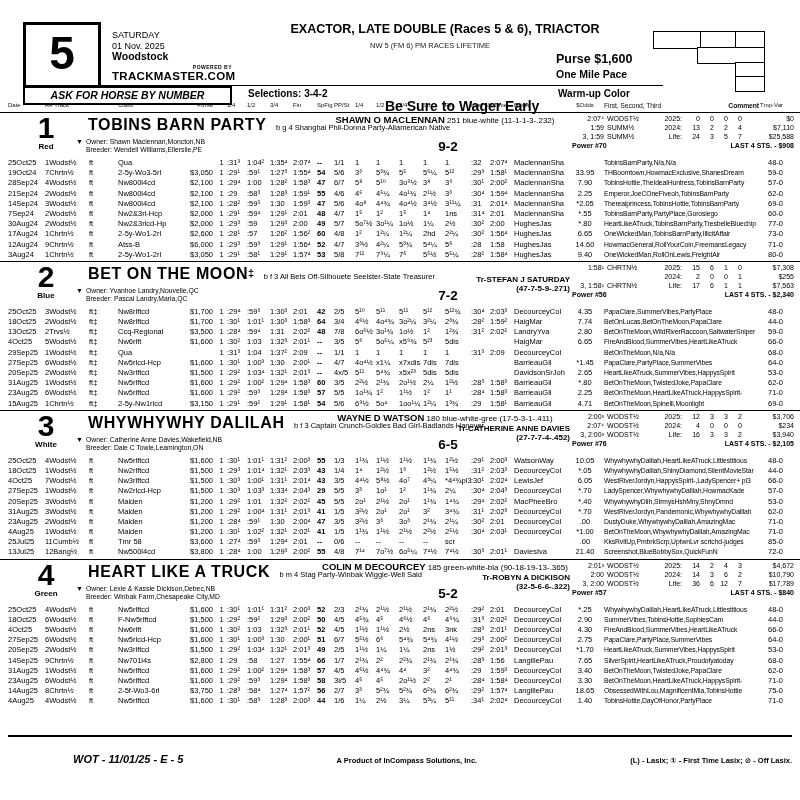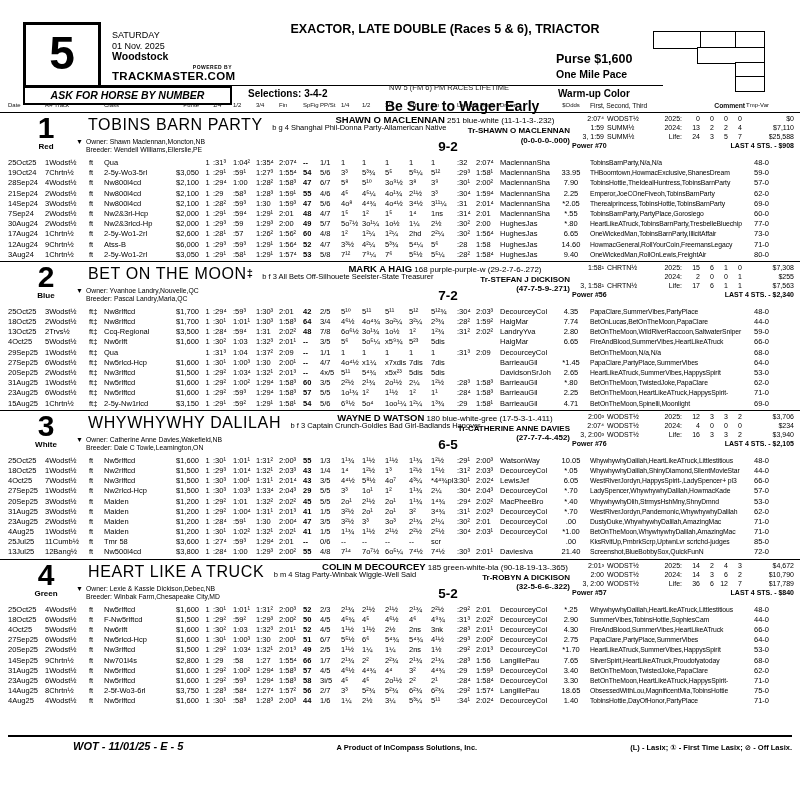--- a/index.html
+++ b/index.html
@@ -13,68 +13,68 @@
   .tm-logo{position:absolute;left:112px;top:64px;width:120px;text-align:right;}
   .tm-logo .pb{font-size:5px;font-weight:bold;letter-spacing:.5px;}
   .tm-logo .tm{font-size:11.5px;font-weight:bold;letter-spacing:.3px;}
   .ask{position:absolute;left:23px;top:86px;width:205px;height:15px;border:2px solid #000;
        text-align:center;font-style:italic;font-weight:bold;font-size:10.5px;line-height:14px;}
   .hline-mid{position:absolute;left:23px;top:85px;width:640px;border-top:1px solid #000;}
   .selections{position:absolute;left:248px;top:88px;font-weight:bold;font-size:10px;}
   .wager{position:absolute;left:385px;top:98px;font-weight:bold;font-size:14px;}
   .warmup{position:absolute;left:558px;top:88px;font-weight:bold;font-size:10px;}
   .title{position:absolute;left:225px;top:22px;width:440px;text-align:center;font-weight:bold;font-size:12.5px;}
-  .subtitle{position:absolute;left:229px;top:41px;width:440px;text-align:center;font-size:7.5px;color:#222;margin-top:42px;}
+  .subtitle{position:absolute;left:210px;top:41px;width:440px;text-align:center;font-size:7.5px;color:#222;}
   .purse{position:absolute;left:556px;top:52px;font-size:12.5px;font-weight:bold;}
   .dist{position:absolute;left:556px;top:68px;font-size:10.5px;font-weight:bold;}
   .gbox{position:absolute;border:1px solid #000;background:#fff;}
   
   .colhdr{position:absolute;left:8px;top:102px;right:8px;display:flex;font-size:6px;color:#111;white-space:nowrap;}
   .colhdr .fsth{display:flex;justify-content:space-between;}
   .colhdr .cm{font-weight:bold;}
   
   .c{flex:none;overflow:visible;}
-  .c-date{width:37px}.c-trk{width:44px}.c-cond{width:15px}.c-cls{width:62px}
+  .c-date{width:37px}.c-trk{width:44px}.c-cond{width:29px}.c-cls{width:62px}
   .c-purse{width:36px;text-align:right;padding-right:3px;box-sizing:border-box;}
   .c-mi{width:11px;text-align:center}.c-q1{width:20px}.c-q2{width:23px}.c-q3{width:23px}.c-ft{width:24px}
   .c-sp{width:17px;font-weight:bold}.c-pp{width:21px}
   .c-c1{width:21px}.c-c2{width:23px}.c-c3{width:24px}.c-st{width:22px}.c-fn{width:26px}
   .c-lq{width:19px}.c-tm{width:24px}.c-dr{width:57px}
   .c-od{width:30px;text-align:center;padding-right:2px;box-sizing:border-box;}
   .c-fst{width:158px;font-size:6.8px;padding-left:3px;box-sizing:border-box;letter-spacing:-0.1px;}
   .c-tv{width:24px;text-align:right;}
   .c-lqtm{width:43px}
   
   .blocks{position:absolute;left:0;right:0;top:112px;}
   .horse{border-top:1.5px solid #000;}
   .hhead{position:relative;height:45px;}
   .hnum{position:absolute;left:14px;top:1px;width:64px;text-align:center;}
   .hnum .n{font-size:30px;font-weight:bold;line-height:28px;}
   .hnum .cl{font-size:8px;font-weight:bold;}
   .hnameline{position:absolute;left:88px;top:3px;white-space:nowrap;}
-  .hname{font-size:16px;font-weight:normal;letter-spacing:.6px;text-align:center;}
+  .hname{font-size:16px;font-weight:bold;letter-spacing:.6px;text-align:center;}
   .hsfx{font-size:11px;font-weight:bold;vertical-align:2px;}
   .hbreed{font-size:7.5px;margin-left:5px;}
   .hown{position:absolute;left:76px;top:25px;display:flex;font-size:6.8px;line-height:8px;}
   .hown .marker{font-size:7px;margin-right:3px;}
   .hdrv{position:absolute;left:280px;top:1px;width:330px;text-align:center;font-size:8px;white-space:nowrap;}
   .hdrv .dname{font-weight:bold;font-size:9.5px;}
   .htr{position:absolute;left:330px;top:13px;width:240px;text-align:right;font-size:8px;font-weight:bold;line-height:9.5px;}
   .hodds{position:absolute;left:413px;top:26px;width:70px;text-align:center;font-size:13.5px;font-weight:bold;}
   .hstats{position:absolute;right:6px;top:1px;width:222px;font-size:7px;line-height:9px;}
   .srow{display:flex;white-space:nowrap;}
   .s0{width:32px;text-align:right;}.s1{width:48px;text-align:left;padding-left:3px;box-sizing:border-box;}
   .s2{width:30px;text-align:right;}.s3{width:18px;text-align:right;}.s4{width:14px;text-align:right;}
   .s5{width:14px;text-align:right;}.s6{width:14px;text-align:right;}.s7{width:52px;text-align:right;}
   .hpower{position:absolute;right:6px;top:29px;width:222px;display:flex;justify-content:space-between;
           font-size:7px;font-weight:bold;}
   .hlines{padding-left:8px;padding-bottom:1px;}
   .rrow{display:flex;height:10.2px;line-height:10.2px;font-size:7.5px;white-space:nowrap;}
   
-  .footer{position:absolute;left:8px;right:8px;top:735px;border-top:2px solid #000;padding-top:3px;
+  .footer{position:absolute;left:8px;right:8px;top:735px;border-top:2px solid #000;padding-top:16px;
           display:flex;justify-content:space-between;align-items:flex-start;}
   .footer .fl{font-weight:bold;font-style:italic;font-size:11px;margin-left:65px;}
   .footer .fc{font-weight:bold;font-size:7.5px;margin-top:3px;}
   .footer .fr{font-weight:bold;font-size:7.5px;margin-top:3px;}
 </style>
 </head>
 <body>
 
 <div class="page">
 
@@ -145,21 +145,20 @@
         </div>
         <div class="hnameline">
           <span class="hname">TOBINS BARN PARTY</span><span class="hsfx"></span>
           <span class="hbreed">b g 4 Shanghai Phil-Donna Party-Allamerican Native</span>
         </div>
         <div class="hown">
           <span class="marker">▼</span>
           <span><span>Owner: Shawn Maclennan,Moncton,NB</span><br><span>Breeder: Wendell Williams,Ellerslie,PE</span></span>
         </div>
         <div class="hdrv"><span class="dname">SHAWN O MACLENNAN</span> <span>251 blue-white (11-1-1-3-.232)</span></div>
-        <div class="htr"><span>Tr-SHAWN O MACLENNAN</span><br><span>(0-0-0-0-.000)</span></div>
         <div class="hodds">9-2</div>
         <div class="hstats">
             <div class="srow">
               <span class="s0">2:07⁴</span>
               <span class="s1">WODST½</span>
               <span class="s2">2025:</span>
               <span class="s3">0</span>
               <span class="s4">0</span>
               <span class="s5">0</span>
               <span class="s6">0</span>
@@ -452,22 +451,21 @@
           <div class="cl">Blue</div>
         </div>
         <div class="hnameline">
           <span class="hname">BET ON THE MOON</span><span class="hsfx">‡</span>
           <span class="hbreed">b f 3 All Bets Off-Silhouete Seelster-State Treasurer</span>
         </div>
         <div class="hown">
           <span class="marker">▼</span>
           <span><span>Owner: Yvanhoe Landry,Nouvelle,QC</span><br><span>Breeder: Pascal Landry,Maria,QC</span></span>
         </div>
-        <div class="hdrv"><span class="dname">MARK A HAIG</span> <span>168 purple-purple-w (29-2-7-6-.272)</span></div>
-        <div class="htr"><span>Tr-STEFAN J DICKISON</span><br><span>(47-7-5-9-.271)</span></div>
+        <div class="htr"><span>Tr-STEFAN J SATURDAY</span><br><span>(47-7-5-9-.271)</span></div>
         <div class="hodds">7-2</div>
         <div class="hstats">
             <div class="srow">
               <span class="s0">1:58¹</span>
               <span class="s1">CHRTN½</span>
               <span class="s2">2025:</span>
               <span class="s3">15</span>
               <span class="s4">6</span>
               <span class="s5">1</span>
               <span class="s6">0</span>

